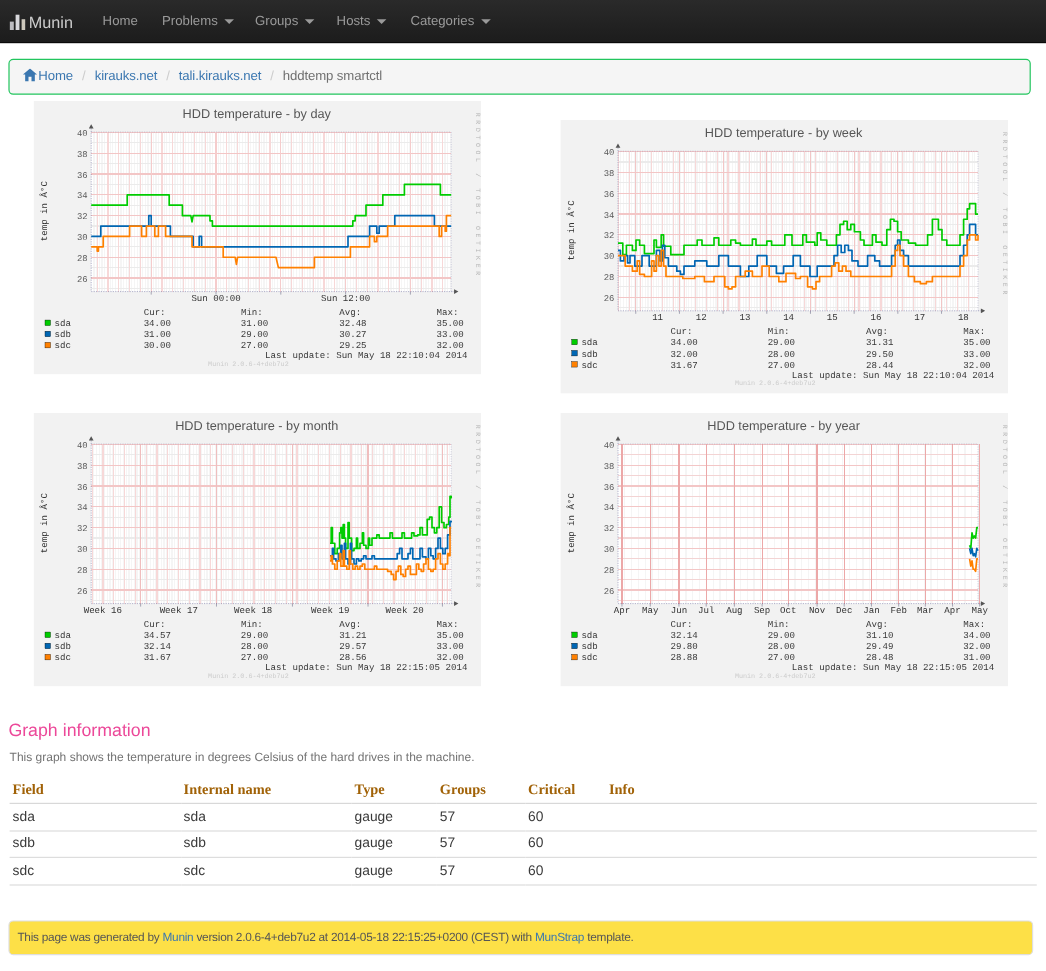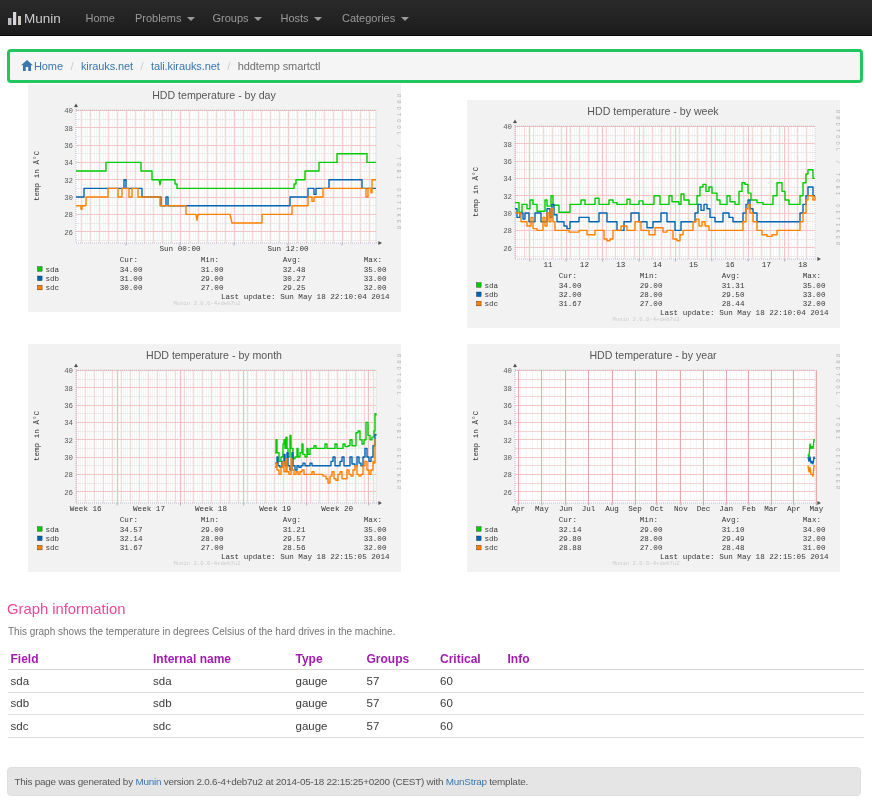--- a/index.html
+++ b/index.html
@@ -1,33 +1,33 @@
 <!DOCTYPE html>
 <html><head><meta charset="utf-8"><title>Munin :: kirauks.net :: tali.kirauks.net :: hddtemp smartctl</title>
 <style>
 * { margin:0; padding:0; box-sizing:content-box; }
 body { font-family:"Liberation Sans", sans-serif; background:#fff; width:872px; height:809px; position:relative; overflow:hidden; }
 .navbar { position:absolute; top:0; left:0; width:872px; height:35px; background:linear-gradient(to bottom,#2a2a2a,#1c1c1c); border-bottom:1px solid #0a0a0a; }
 .brand { position:absolute; left:24px; top:11.5px; color:#cccccc; font-size:13.5px; font-weight:normal; line-height:14px; }
 .logo { position:absolute; left:8px; top:12px; }
 .nav a { color:#9a9a9a; font-size:11px; text-decoration:none; position:absolute; top:12px; white-space:nowrap; }
 .caret { display:inline-block; width:0; height:0; border-left:4px solid transparent; border-right:4px solid transparent; border-top:4.5px solid #9a9a9a; margin-left:2.5px; vertical-align:middle; }
-.breadcrumb { position:absolute; top:49px; left:7px; width:831px; height:28px; line-height:28px; background:#f5f5f5; border:3px solid #22c55e; border-radius:4px; padding:0 8px 0 11px; font-size:11px; letter-spacing:-0.1px; color:#ccc; }
+.breadcrumb { position:absolute; top:49px; left:7px; width:831px; height:28px; line-height:28px; background:#f5f5f5; border:1px solid #22c55e; border-radius:4px; padding:0 8px 0 11px; font-size:11px; letter-spacing:-0.1px; color:#ccc; }
 .breadcrumb a { color:#3b77b0; text-decoration:none; }
 .breadcrumb .active { color:#707070; }
 .bsep { color:#ccc; padding:0 7.5px; }
 .graph { position:absolute; }
 h2.gi { position:absolute; top:601px; left:7px; font-size:14.8px; font-weight:normal; color:#ec4899; }
 p.gd { position:absolute; top:626px; left:8px; font-size:10px; color:#737373; }
 table.info { position:absolute; top:648px; left:8px; width:856px; border-collapse:collapse; }
-table.info th { text-align:left; font-weight:bold; font-size:12px; color:#a21caf; height:21px; border-bottom:1px solid #d8d8d8; padding:0 0 0 2.5px; vertical-align:middle; font-family:Liberation Sans, sans-serif; }
+table.info th { text-align:left; font-weight:bold; font-size:12px; color:#a16207; height:21px; border-bottom:1px solid #d8d8d8; padding:0 0 0 2.5px; vertical-align:middle; font-family:Liberation Serif, serif; }
 table.info td { height:21.5px; border-bottom:1px solid #ddd; padding:0 0 0 2.5px; vertical-align:middle; font-family:"Liberation Sans",sans-serif; font-size:11.5px; color:#3a3a3a; }
 td.warn { color:#8a6d3b; }
 td.crit { color:#a94442; }
-.footer { position:absolute; top:766.5px; left:7px; width:836px; height:27px; background:#e5e5e5; border:1px solid #dedede; border-radius:4px; padding:0 9px 0 6.5px; font-size:9.9px; letter-spacing:-0.22px; color:#555; line-height:27.5px; }
+.footer { position:absolute; top:766.5px; left:7px; width:836px; height:27px; background:#fde047; border:1px solid #dedede; border-radius:4px; padding:0 9px 0 6.5px; font-size:9.9px; letter-spacing:-0.22px; color:#555; line-height:27.5px; }
 .footer a { color:#3b77b0; text-decoration:none; }
 </style></head>
 <body>
 <div class="navbar">
   <svg class="logo" width="14" height="13">
       <rect x="0" y="6" width="3.5" height="7" fill="#bcbcc0"></rect>
       <rect x="5" y="0" width="3.2" height="13" fill="#d8d8dc"></rect>
       <rect x="10" y="4" width="3" height="9" fill="#cdc8bc"></rect>
     </svg>
   <span class="brand">Munin</span>

